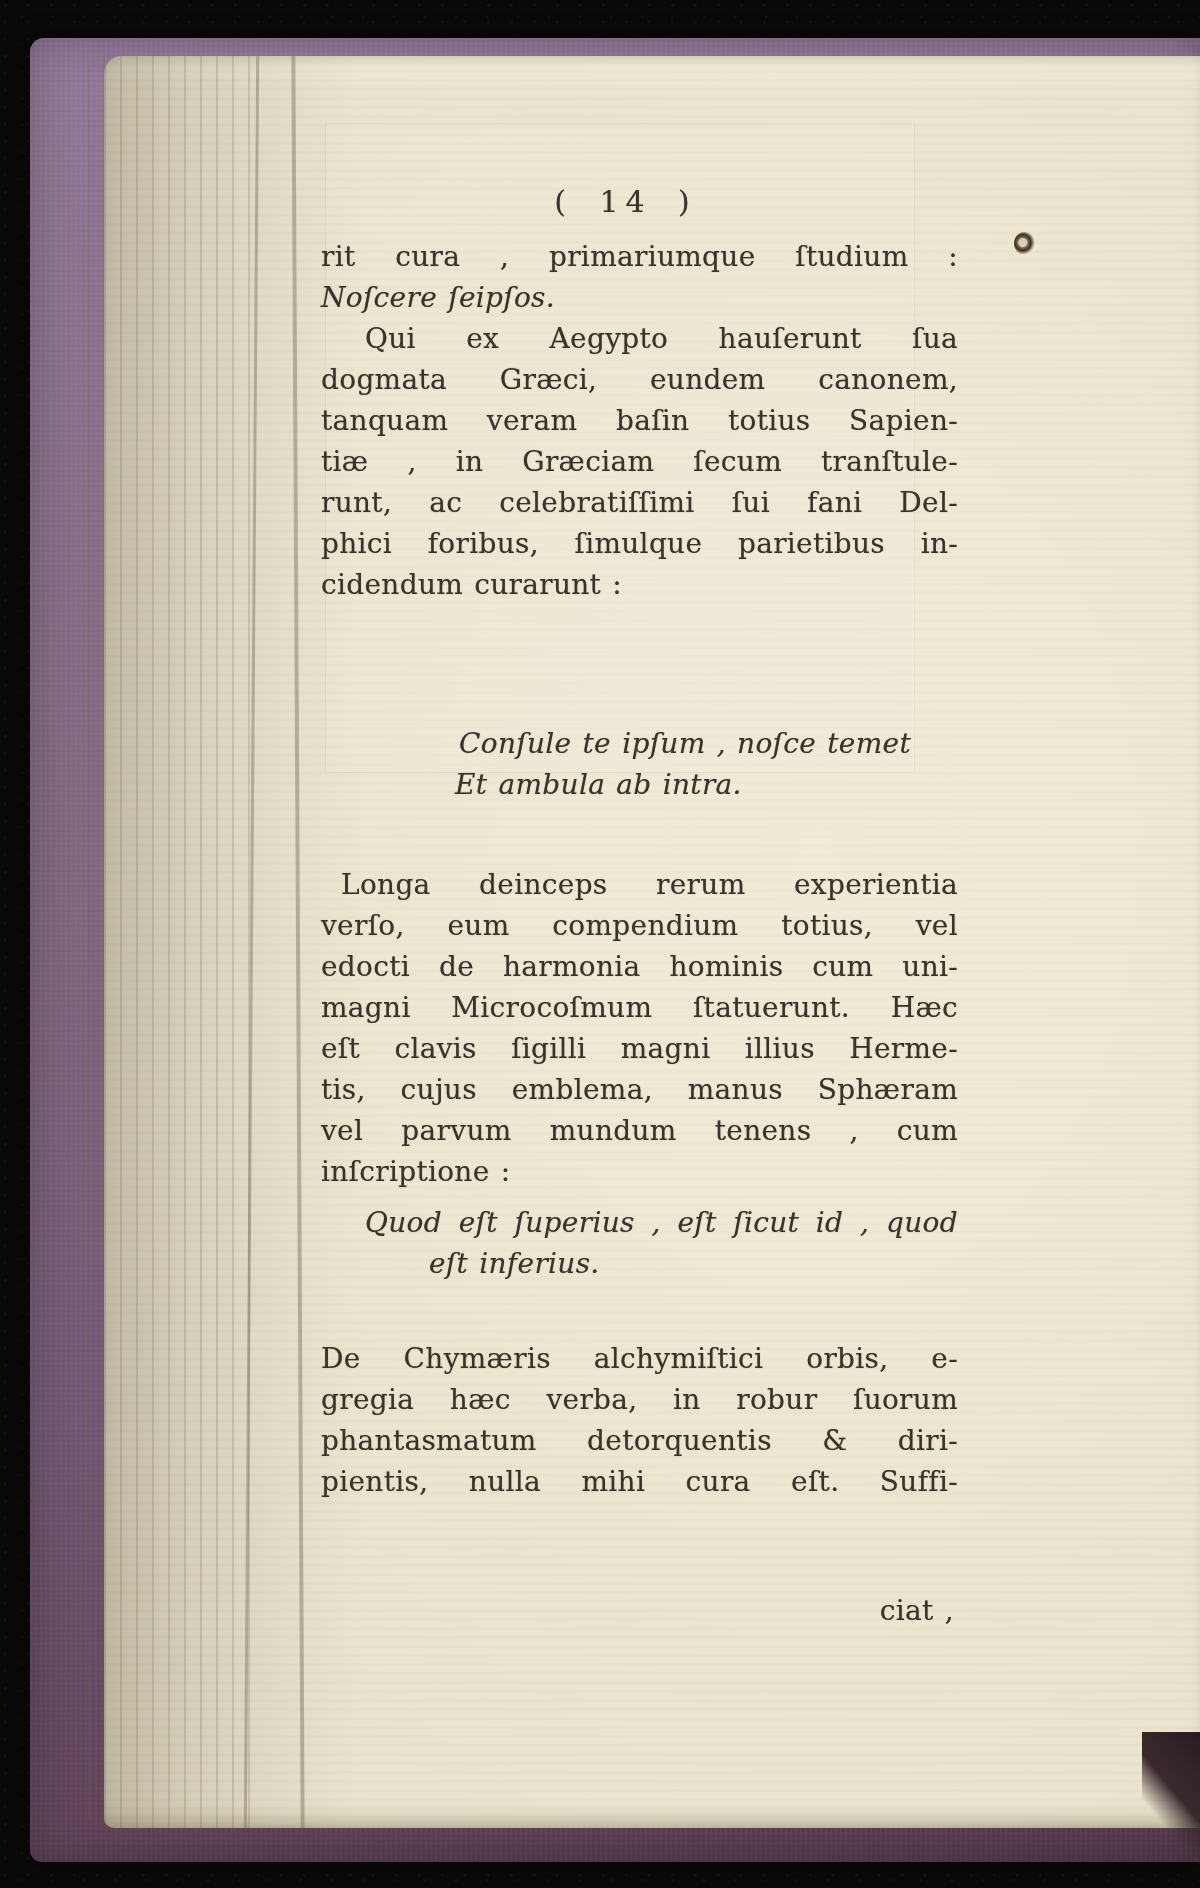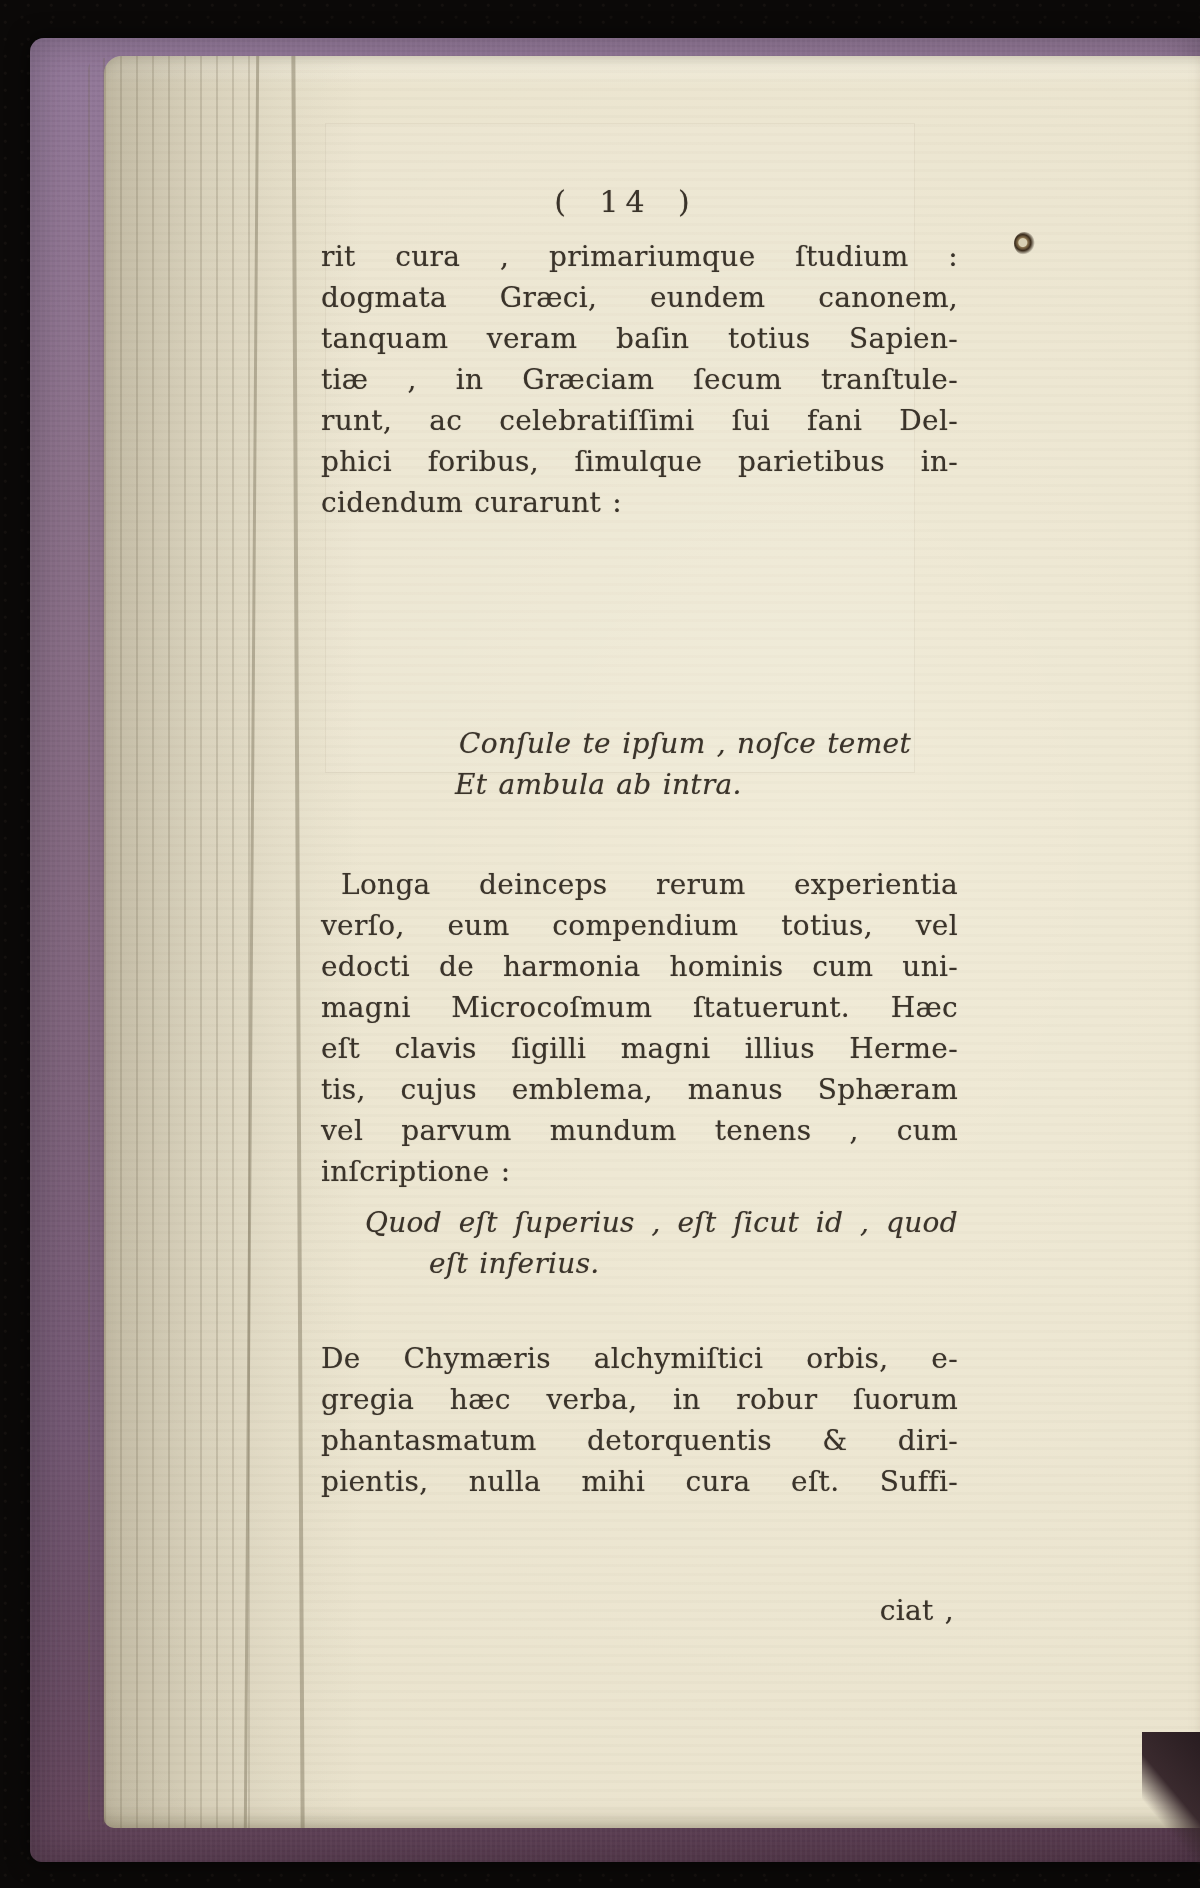--- a/index.html
+++ b/index.html
@@ -106,20 +106,22 @@
 
   <div class="wormhole"></div>
   <div class="corner-br"></div>
 
   <div class="textcol">
 
     <div class="pagenum">( 14 )</div>
 
     <div class="block b-p1">
       <div class="line j">rit cura , primariumque ſtudium :</div>
+      <div class="line it">Noſcere ſeipſos.</div>
+      <div class="line j ind44">Qui ex Aegypto hauſerunt ſua</div>
       <div class="line j">dogmata Græci, eundem canonem,</div>
       <div class="line j">tanquam veram baſin totius Sapien-</div>
       <div class="line j">tiæ , in Græciam ſecum tranſtule-</div>
       <div class="line j">runt, ac celebratiſſimi ſui fani Del-</div>
       <div class="line j">phici foribus, ſimulque parietibus in-</div>
       <div class="line">cidendum curarunt :</div>
     </div>
 
     <div class="block b-q1">
       <div class="line it pad4">Conſule te ipſum , noſce temet</div>

